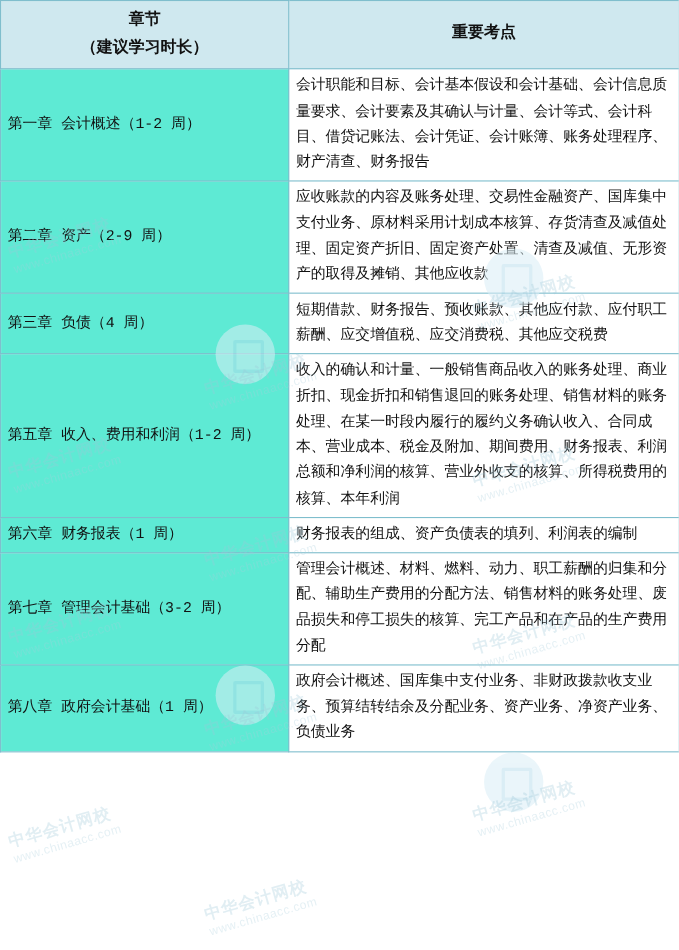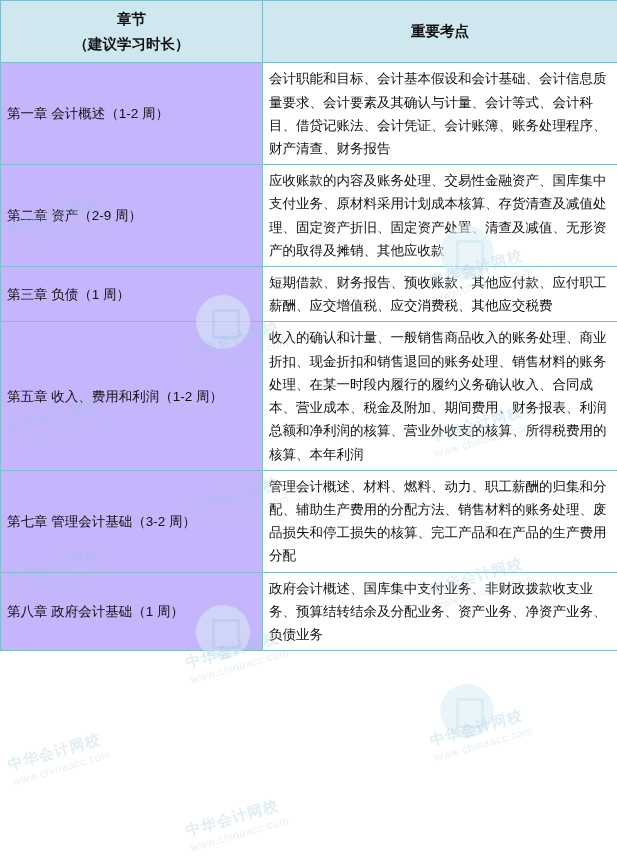--- a/index.html
+++ b/index.html
@@ -13,20 +13,21 @@
     font-family: "Liberation Sans", "DejaVu Sans", sans-serif;
     position: relative;
     overflow: hidden;
   }
   #study-table {
     width: 617px;
     border-collapse: collapse;
     table-layout: fixed;
     position: relative;
     z-index: 2;
+    font-family: Liberation Mono, monospace;
   }
   #study-table col.col-chapter { width: 262px; }
   #study-table col.col-points { width: 355px; }
 
   #study-table th {
     background: #cfe8ef;
     border: 1px solid #7fbecd;
     color: #111111;
     font-size: 14.5px;
     font-weight: bold;
@@ -40,21 +41,21 @@
     font-size: 13.5px;
     color: #111111;
     line-height: 1.72;
     padding: 4px 6px;
     vertical-align: middle;
   }
   td.chapter-cell {
     text-align: left;
     padding-left: 8px;
     white-space: nowrap;
-    background: #c4b5fd;
+    background: #5eead4;
   }
   td.points-cell {
     text-align: left;
     background: #ffffff;
     margin-left: 36px;
   }
   .th-line-2 {
     display: block;
   }
 
@@ -147,26 +148,30 @@
   <tbody>
     <tr>
       <td class="chapter-cell">第一章  会计概述（1-2 周）</td>
       <td class="points-cell">会计职能和目标、会计基本假设和会计基础、会计信息质量要求、会计要素及其确认与计量、会计等式、会计科目、借贷记账法、会计凭证、会计账簿、账务处理程序、财产清查、财务报告</td>
     </tr>
     <tr>
       <td class="chapter-cell">第二章  资产（2-9 周）</td>
       <td class="points-cell">应收账款的内容及账务处理、交易性金融资产、国库集中支付业务、原材料采用计划成本核算、存货清查及减值处理、固定资产折旧、固定资产处置、清查及减值、无形资产的取得及摊销、其他应收款</td>
     </tr>
     <tr>
-      <td class="chapter-cell">第三章  负债（1 周）</td>
+      <td class="chapter-cell">第三章  负债（4 周）</td>
       <td class="points-cell">短期借款、财务报告、预收账款、其他应付款、应付职工薪酬、应交增值税、应交消费税、其他应交税费</td>
     </tr>
     <tr>
       <td class="chapter-cell">第五章  收入、费用和利润（1-2 周）</td>
       <td class="points-cell">收入的确认和计量、一般销售商品收入的账务处理、商业折扣、现金折扣和销售退回的账务处理、销售材料的账务处理、在某一时段内履行的履约义务确认收入、合同成本、营业成本、税金及附加、期间费用、财务报表、利润总额和净利润的核算、营业外收支的核算、所得税费用的核算、本年利润</td>
+    </tr>
+    <tr>
+      <td class="chapter-cell">第六章  财务报表（1 周）</td>
+      <td class="points-cell">财务报表的组成、资产负债表的填列、利润表的编制</td>
     </tr>
     <tr>
       <td class="chapter-cell">第七章  管理会计基础（3-2 周）</td>
       <td class="points-cell">管理会计概述、材料、燃料、动力、职工薪酬的归集和分配、辅助生产费用的分配方法、销售材料的账务处理、废品损失和停工损失的核算、完工产品和在产品的生产费用分配</td>
     </tr>
     <tr>
       <td class="chapter-cell">第八章  政府会计基础（1 周）</td>
       <td class="points-cell">政府会计概述、国库集中支付业务、非财政拨款收支业务、预算结转结余及分配业务、资产业务、净资产业务、负债业务</td>
     </tr>
   </tbody>

